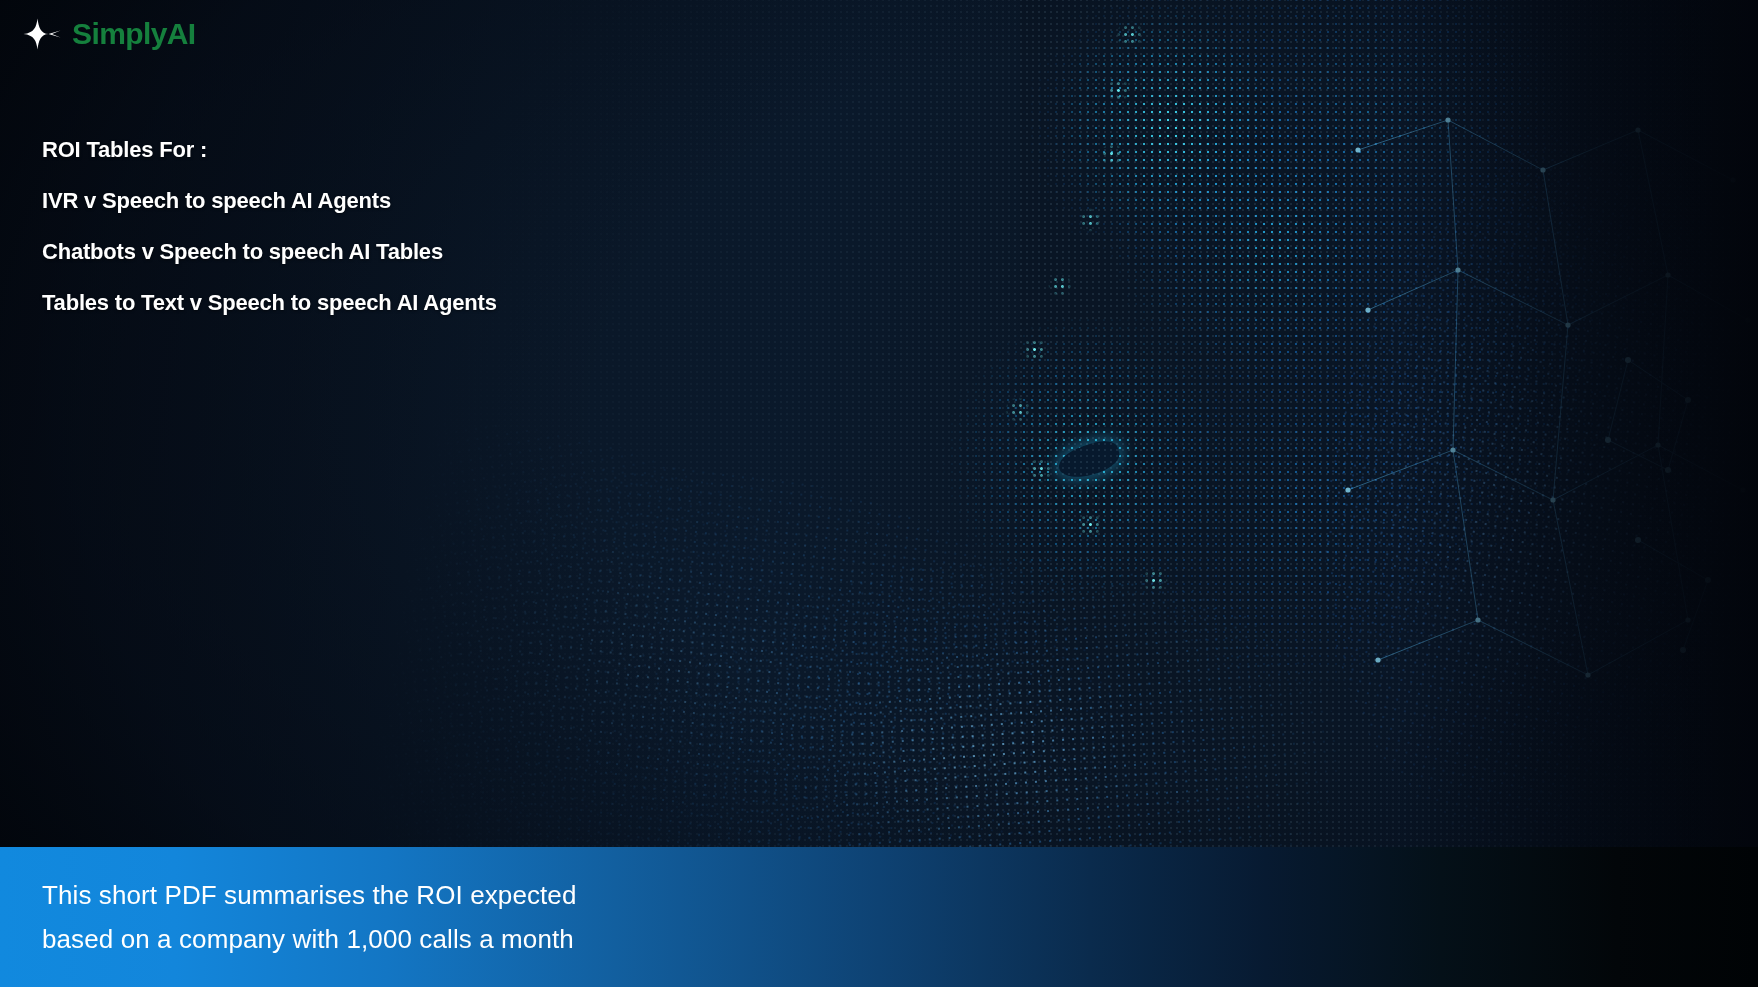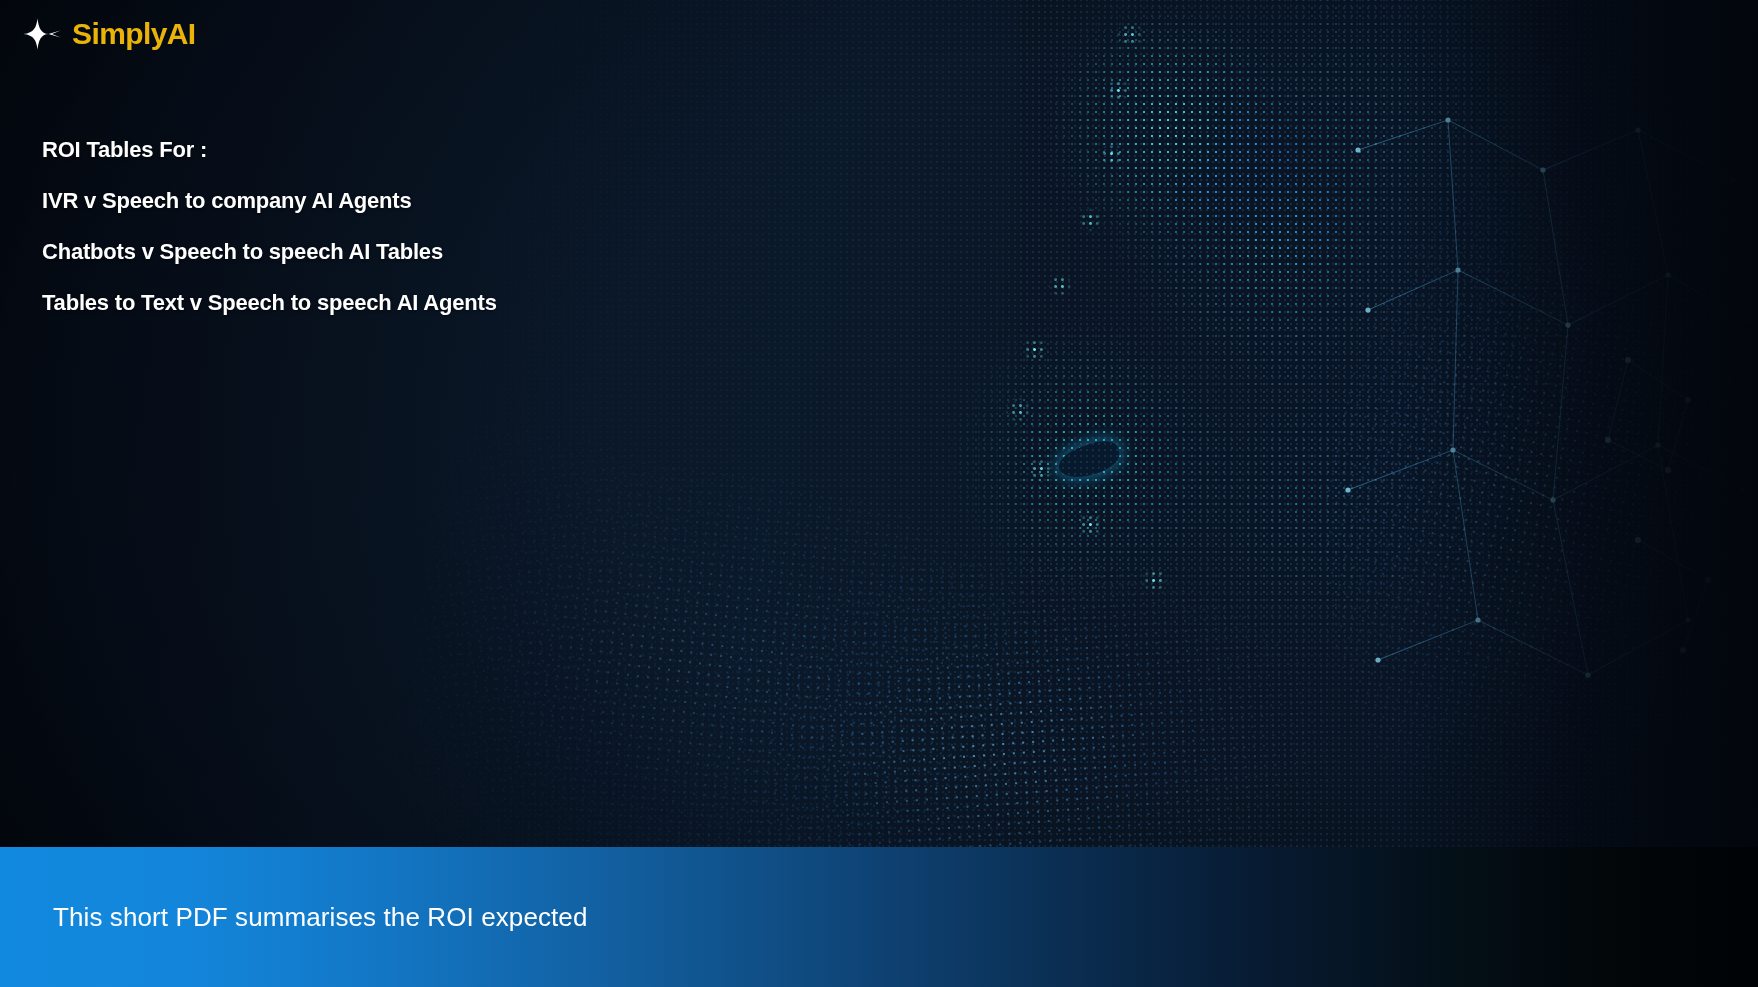--- a/index.html
+++ b/index.html
@@ -163,21 +163,21 @@
   .logo {
     position: absolute;
     left: 22px; top: 14px;
     display: flex;
     align-items: center;
     gap: 10px;
     z-index: 20;
   }
   .logo-mark { width: 40px; height: 40px; display: block; }
   .logo-text {
-    color: #eab308;
+    color: #15803d;
     font-size: 30px;
     font-weight: 700;
     letter-spacing: -0.6px;
     line-height: 1;
     white-space: nowrap;
   }
 
   
   .headline {
     position: absolute;
@@ -208,21 +208,21 @@
       #0e4273 50%,
       #0a2b4d 62%,
       #071a31 72%,
       #041018 82%,
       #020609 92%,
       #000305 100%);
     z-index: 20;
     display: flex;
     flex-direction: column;
     justify-content: center;
-    padding-left: 53px;
+    padding-left: 42px;
   }
   .banner-line {
     color: #ffffff;
     font-size: 26px;
     font-weight: 400;
     line-height: 44px;
     letter-spacing: 0.1px;
     white-space: nowrap;
   }
 </style>
@@ -297,22 +297,23 @@
   <div class="logo">
     <svg class="logo-mark" viewBox="0 0 40 40">
       <path d="M26.5 20 C19 20 16.5 13 15.5 4.5 C14.5 13 12 19 1.5 20 C12 21 14.5 27 15.5 35.5 C16.5 27 19 20 26.5 20 Z" fill="#ffffff"></path>
       <path d="M26.5 20 L38.5 16.5 L30 20 L38.5 23.5 Z" fill="#ffffff"></path>
     </svg>
     <span class="logo-text">SimplyAI</span>
   </div>
 
   <div class="headline">
     <div class="headline-line">ROI Tables For :</div>
-    <div class="headline-line">IVR v Speech to company AI Agents</div>
+    <div class="headline-line">IVR v Speech to speech AI Agents</div>
     <div class="headline-line">Chatbots v Speech to speech AI Tables</div>
     <div class="headline-line">Tables to Text v Speech to speech AI Agents</div>
   </div>
 
   <div class="banner">
     <div class="banner-line">This short PDF summarises  the ROI expected</div>
+    <div class="banner-line">based on a company with 1,000 calls a month</div>
   </div>
 
 </div>
 
 </body></html>

